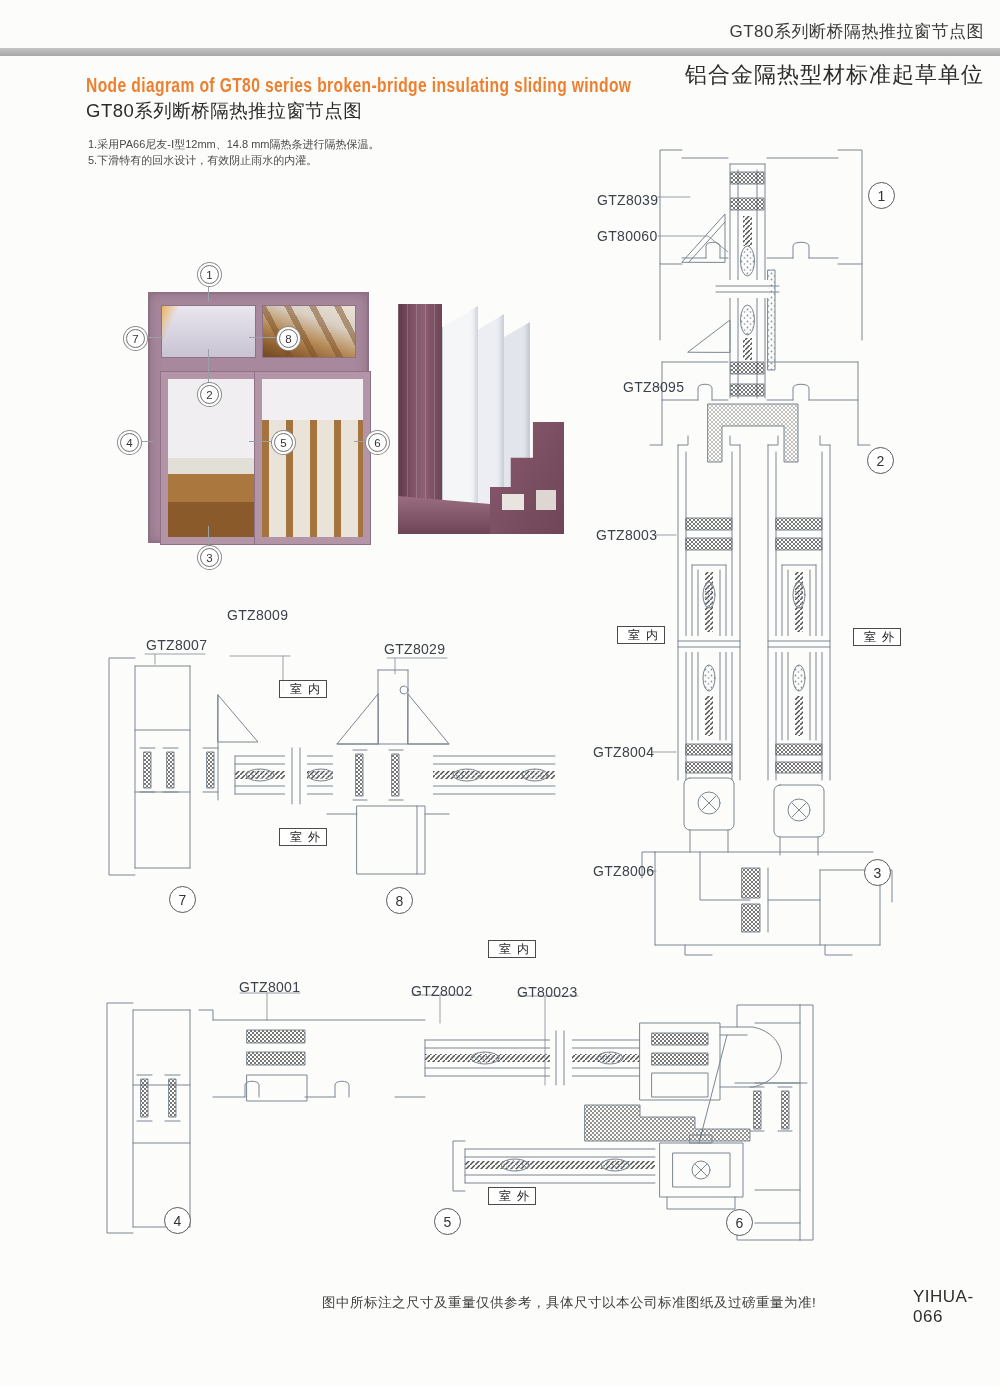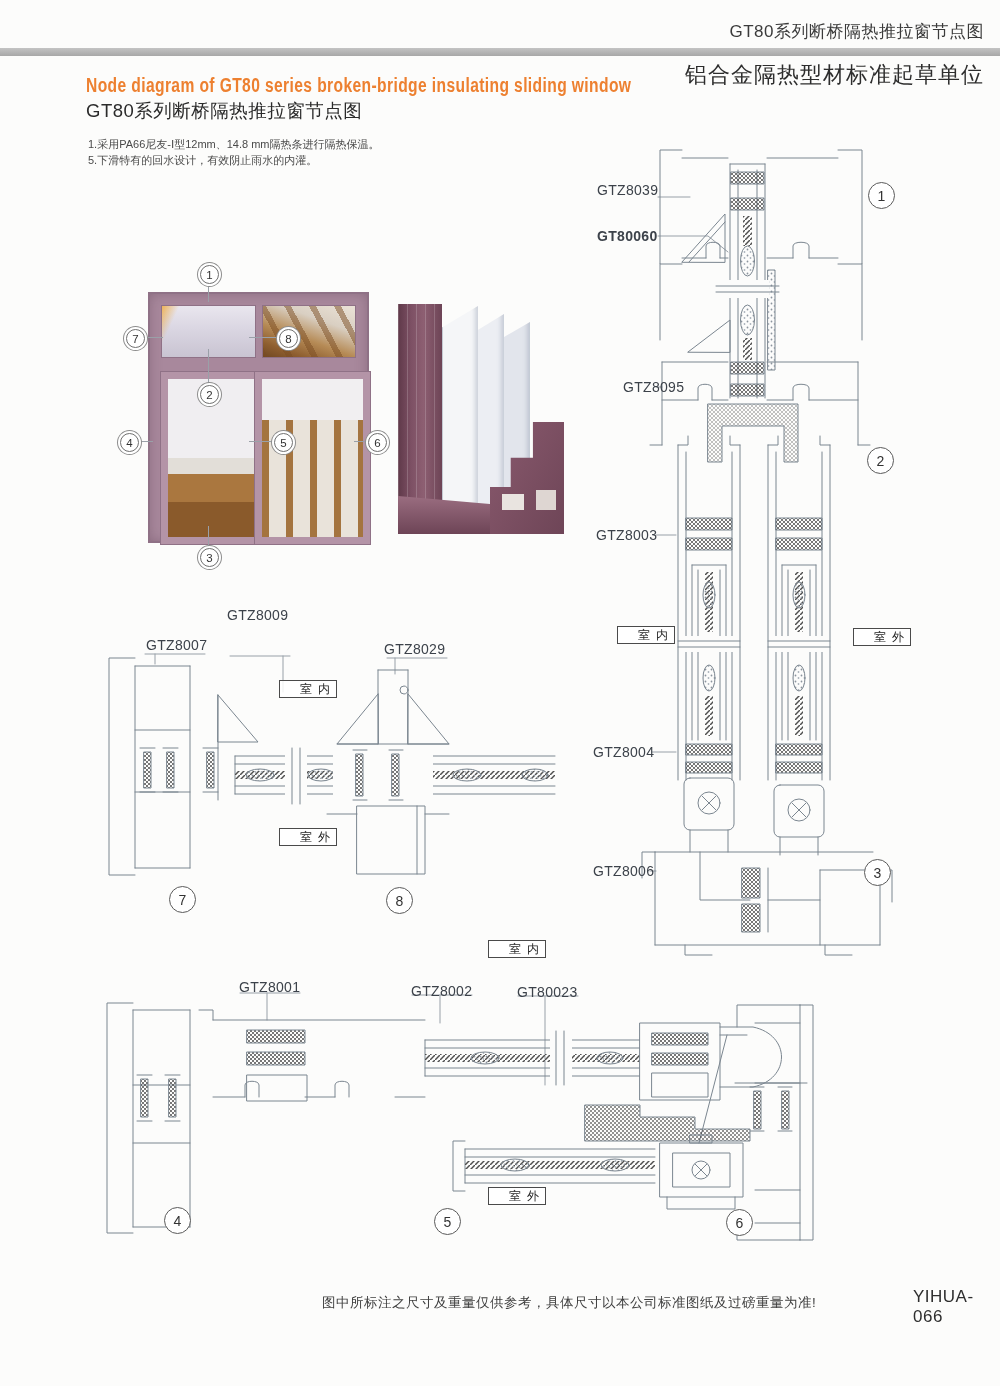--- a/index.html
+++ b/index.html
@@ -8,21 +8,21 @@
   .abs{position:absolute;}
   .hdr-corner{top:20px;right:16px;font-size:17px;color:#3b3b3b;letter-spacing:.5px;}
   .graybar{top:48px;left:0;width:1000px;height:8px;background:linear-gradient(#c3c3c3,#a7a7a7);}
   .hdr-org{top:60px;right:16px;font-size:22px;color:#2d2d2d;letter-spacing:1px;}
   .t-en{left:86px;top:74px;font-size:20px;font-weight:bold;color:#ed8030;
         transform:scaleX(.78);transform-origin:0 0;white-space:nowrap;letter-spacing:.5px;}
   .t-cn{left:86px;top:98px;font-size:18.5px;color:#2b2b2b;letter-spacing:.5px;}
   .notes{left:88px;top:137px;font-size:11px;color:#4a4a4a;line-height:15.6px;white-space:nowrap;}
   .part{font-size:14px;color:#3c424a;letter-spacing:.3px;white-space:nowrap;}
   .zone{border:1px solid #4a4a4a;font-size:12px;color:#1f1f1f;background:rgba(255,255,255,.85);
-        padding:2px 0 1px 20px;letter-spacing:6px;line-height:13px;}
+        padding:2px 0 1px 10px;letter-spacing:6px;line-height:13px;}
   .marker{width:25px;height:25px;border:1.2px solid #5a5a5a;border-radius:50%;background:#fff;
           display:flex;align-items:center;justify-content:center;font-size:14px;color:#333;}
   .callout{width:17px;height:17px;border:1px solid #707070;border-radius:50%;background:#fff;
            display:flex;align-items:center;justify-content:center;font-size:11.5px;color:#333;
            box-shadow:0 0 0 2px #fff,0 0 0 3px #8d8d8d;}
   .leader{background:#9aa0a8;}
   
   .win{left:148px;top:292px;width:221px;height:251px;background:#a8889c;
        box-shadow:inset 0 0 0 2px #8f7186, inset 0 0 14px rgba(70,40,60,.35);}
   .pane{position:absolute;box-shadow:inset 0 0 0 1px #8f7186;}
@@ -305,22 +305,22 @@
       <rect x="659" y="156" width="7" height="38" fill="url(#xh)"></rect>
       <rect x="687" y="156" width="7" height="38" fill="url(#xh)"></rect>
 
       <path d="M705,70 H642 V92 M705,70 V305 M705,305 H642 V283"></path>
       <path d="M705,88 H660 M705,288 H660 M660,148 H705 M660,255 H705"></path>
       <path d="M705,70 H718 V305 H705"></path>
     </g>
   </svg>
 
   
-  <div class="abs part" style="left:597px;top:182px;">GTZ8039</div>
-  <div class="abs part" style="left:597px;top:228px;font-weight:bold;">GT80060</div>
+  <div class="abs part" style="left:597px;top:192px;">GTZ8039</div>
+  <div class="abs part" style="left:597px;top:228px;">GT80060</div>
   <div class="abs part" style="left:597px;top:379px;margin-left:26px;">GTZ8095</div>
   <div class="abs part" style="left:596px;top:527px;">GTZ8003</div>
   <div class="abs part" style="left:593px;top:744px;">GTZ8004</div>
   <div class="abs part" style="left:593px;top:863px;">GTZ8006</div>
   <div class="abs part" style="left:146px;top:637px;">GTZ8007</div>
   <div class="abs part" style="left:227px;top:607px;">GTZ8009</div>
   <div class="abs part" style="left:384px;top:641px;">GTZ8029</div>
   <div class="abs part" style="left:239px;top:979px;">GTZ8001</div>
   <div class="abs part" style="left:411px;top:983px;">GTZ8002</div>
   <div class="abs part" style="left:517px;top:984px;">GT80023</div>

